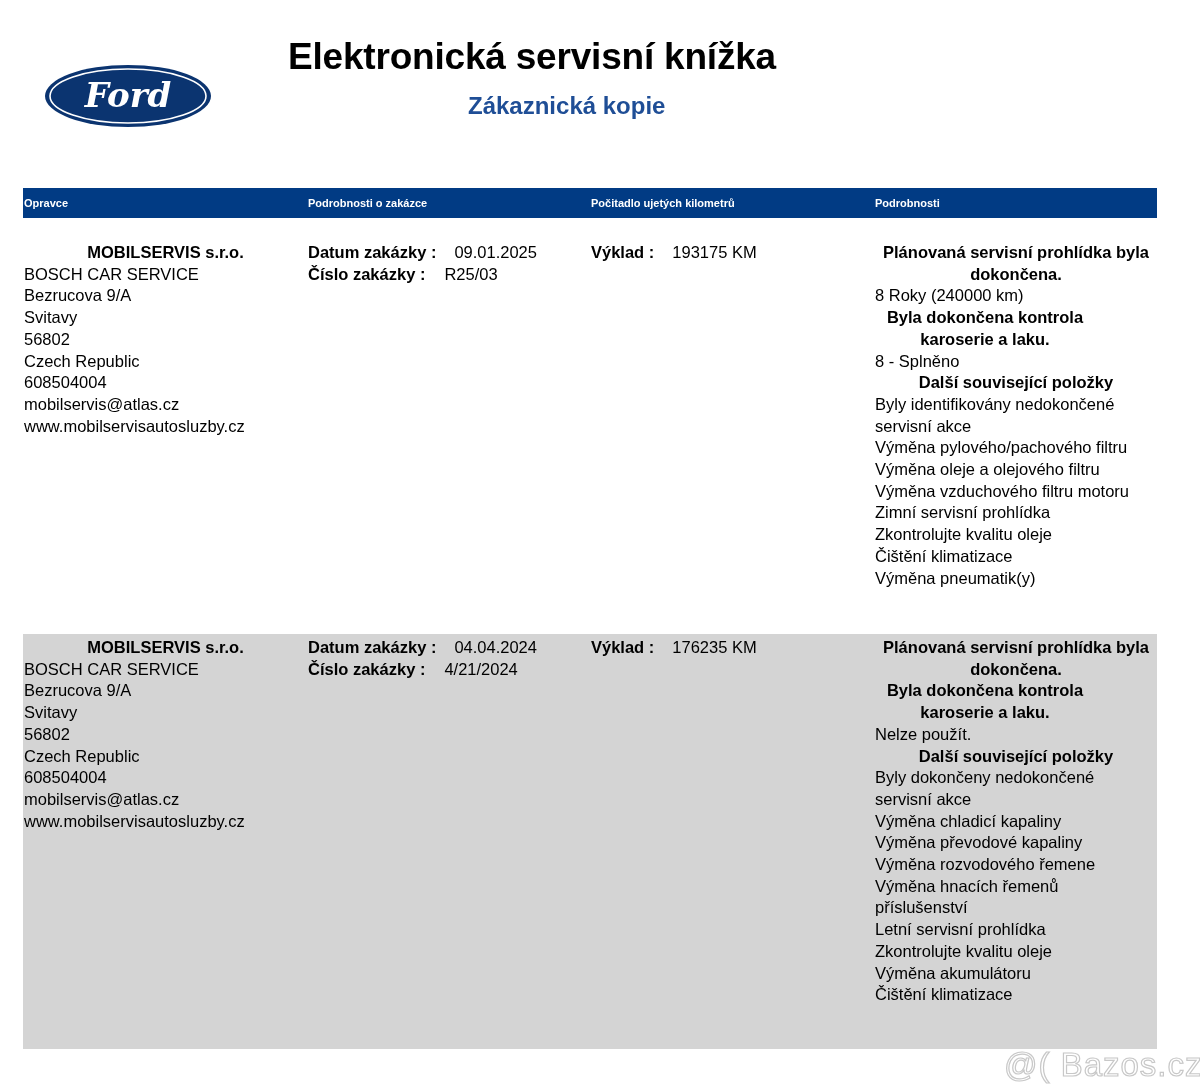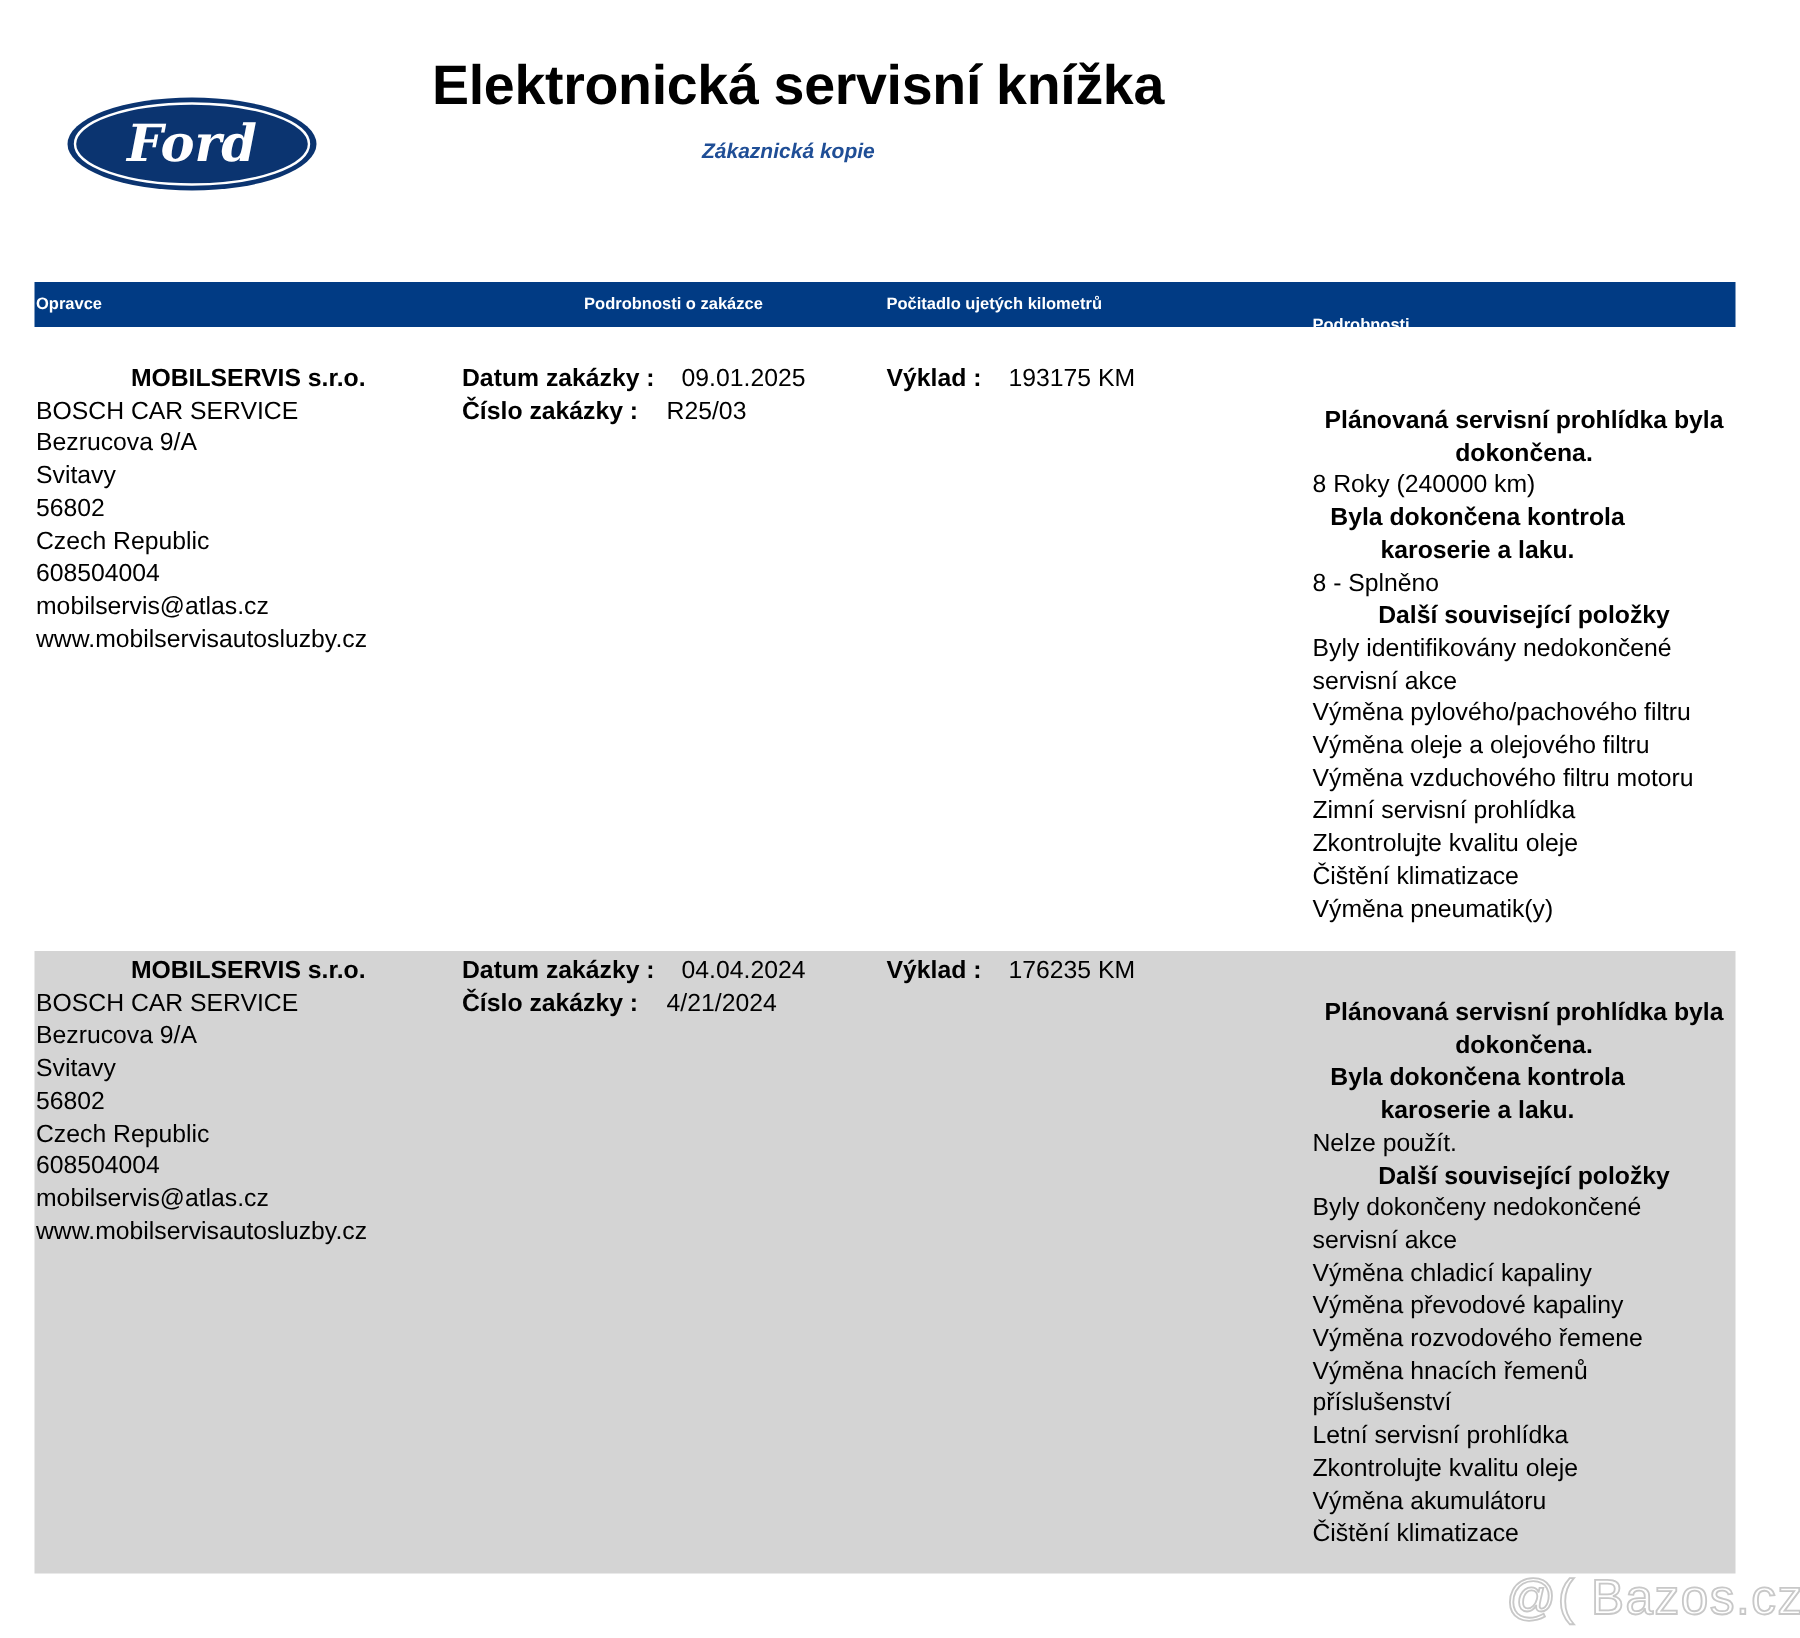--- a/index.html
+++ b/index.html
@@ -1,26 +1,26 @@
 <!DOCTYPE html>
 <html><head>
 <meta charset="utf-8">
 <style>
   html, body { margin:0; padding:0; background:#ffffff; }
   body { width:1200px; height:1092px; position:relative; overflow:hidden;
          font-family:"Liberation Sans", sans-serif; color:#000; }
   .logo { position:absolute; left:44px; top:64px; width:168px; height:64px; }
   .title { position:absolute; left:288px; top:36px; font-size:37px; font-weight:bold;
            letter-spacing:-0.2px; white-space:nowrap; }
-  .subtitle { position:absolute; left:468px; top:92px; font-size:14px; font-weight:bold;
-              color:#1f4e96; white-space:nowrap;font-style:italic; }
+  .subtitle { position:absolute; left:468px; top:92px; font-size:24px; font-weight:bold;
+              color:#1f4e96; white-space:nowrap; }
   .table { position:absolute; left:23px; top:188px; width:1134px; }
   .thead { display:flex; background:#013b84; height:30px; align-items:center; }
   .th { color:#fff; font-weight:bold; font-size:11px; padding-left:1px; box-sizing:border-box; }
-  .c1 { width:284px; } .c2 { width:283px;text-align:center; } .c3 { width:284px; } .c4 { width:283px;margin-top:28px; }
+  .c1 { width:284px; } .c2 { width:283px; } .c3 { width:284px; } .c4 { width:283px; }
   .row { display:flex; font-size:16.5px; line-height:21.7px; }
   .row .cell { box-sizing:border-box; padding-left:1px; }
   .row1 { margin-top:24px; height:392px; }
   .row2 { background:#d4d4d4; height:415px; padding-top:3px; box-sizing:border-box; }
   .bold { font-weight:bold;text-align:center; }
   .kv { display:flex; white-space:nowrap; }
   .kv .k { font-weight:bold; }
   .kv .v { margin-left:18px; }
   .kv2 .v { margin-left:19px; }
   .line { display:block; white-space:nowrap; }

